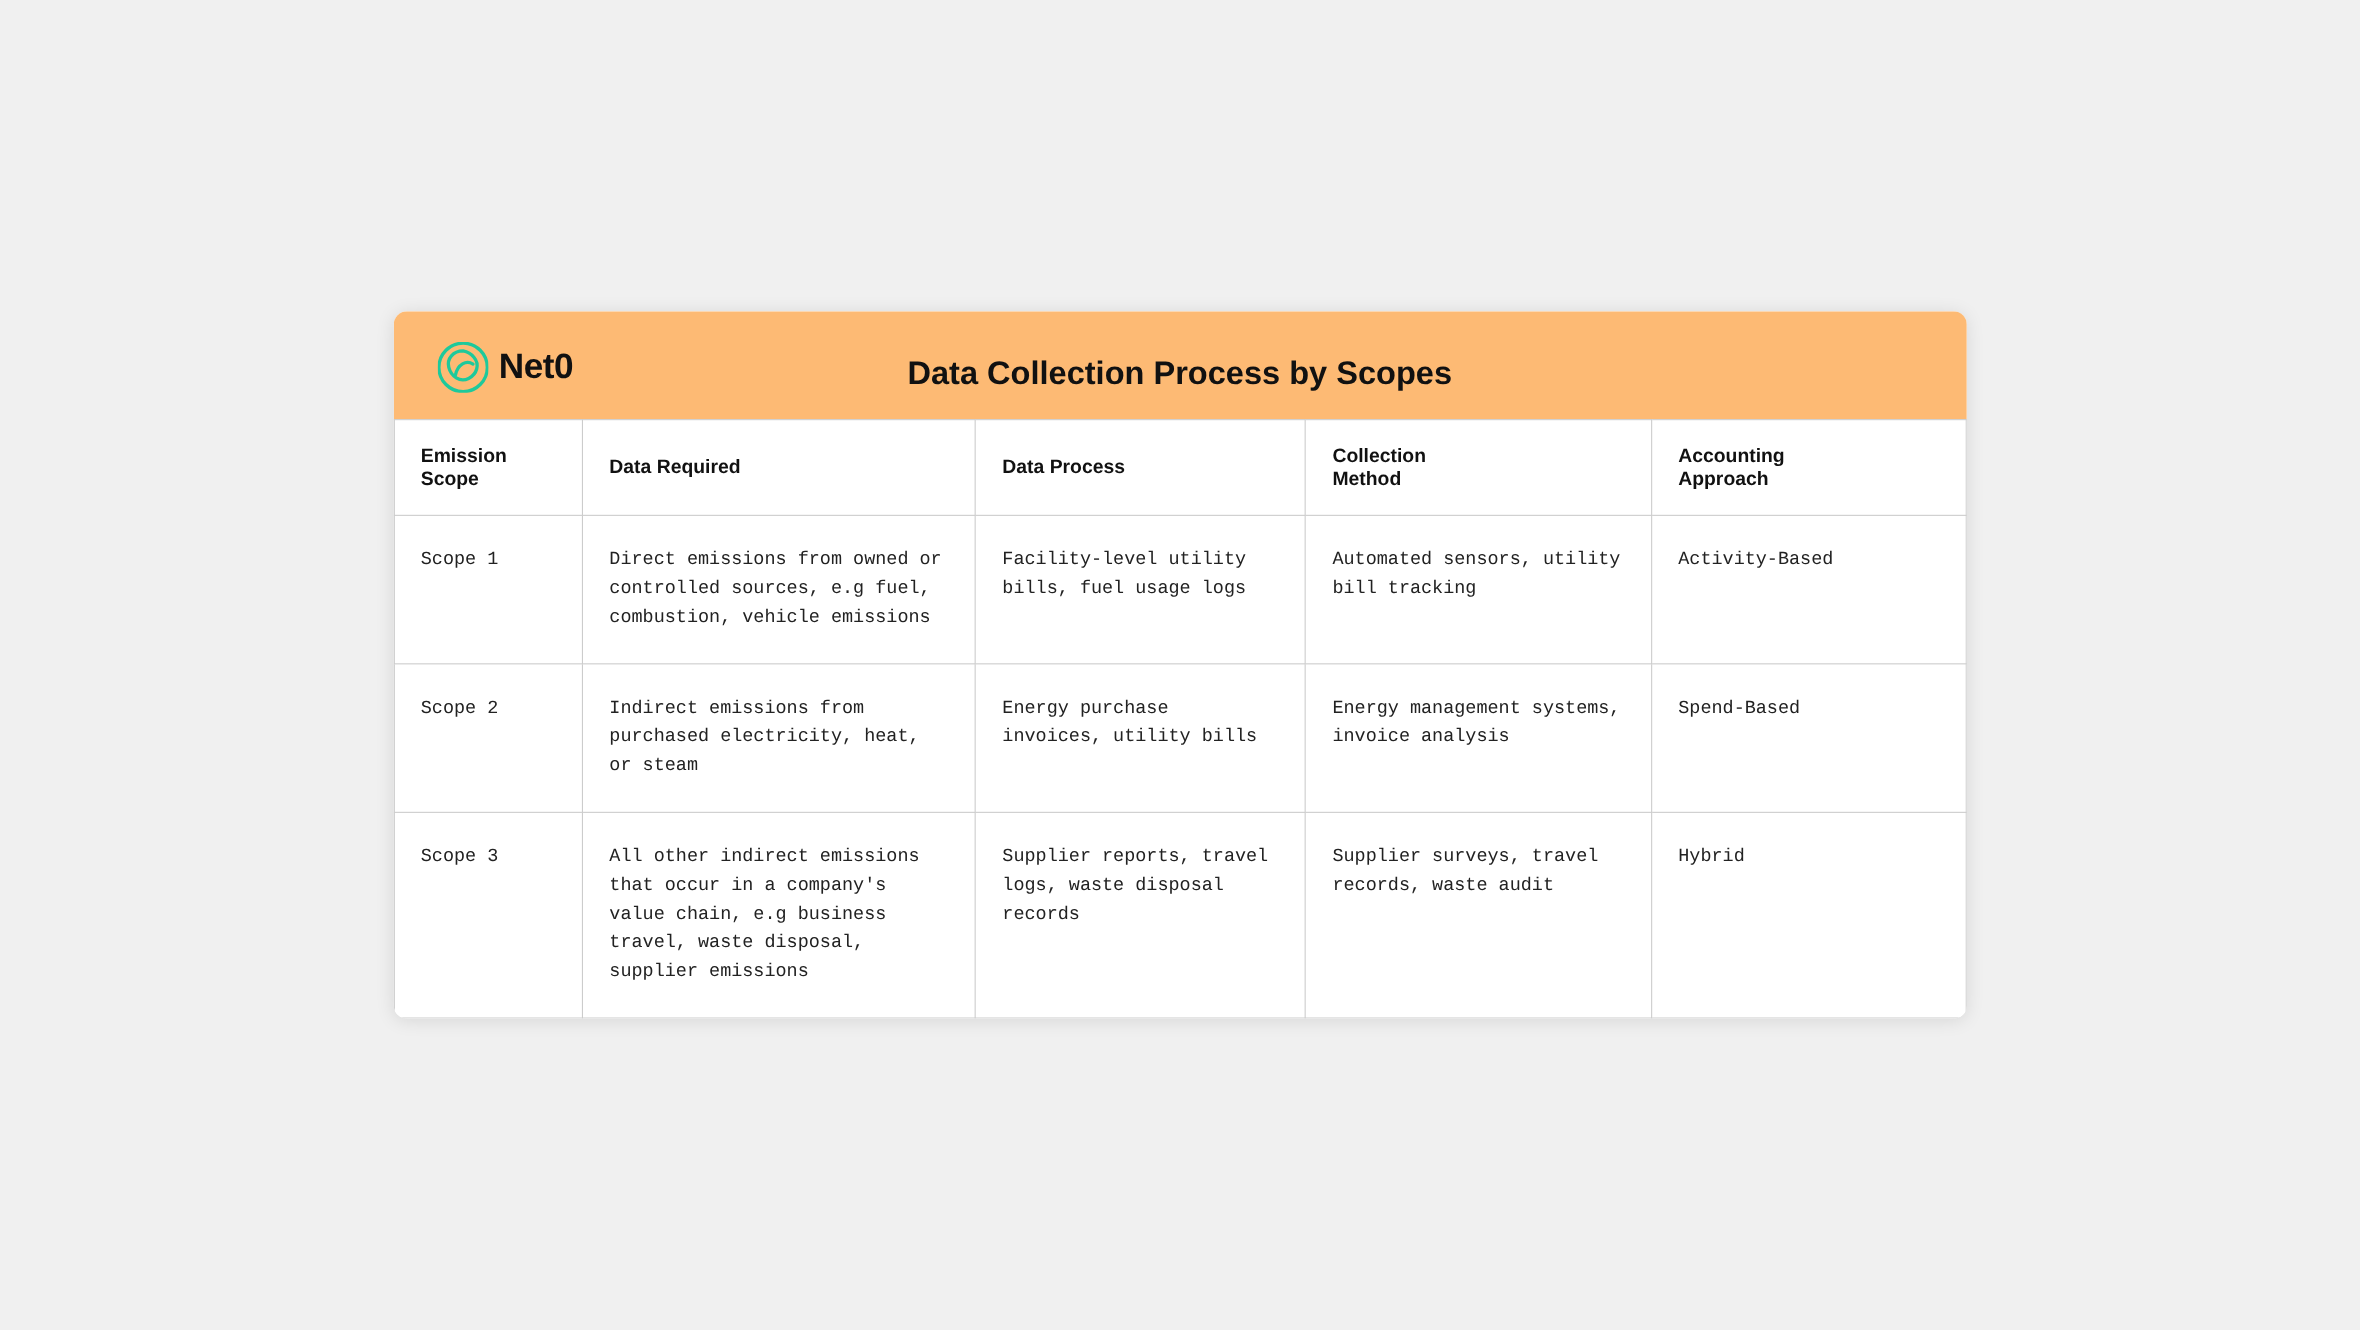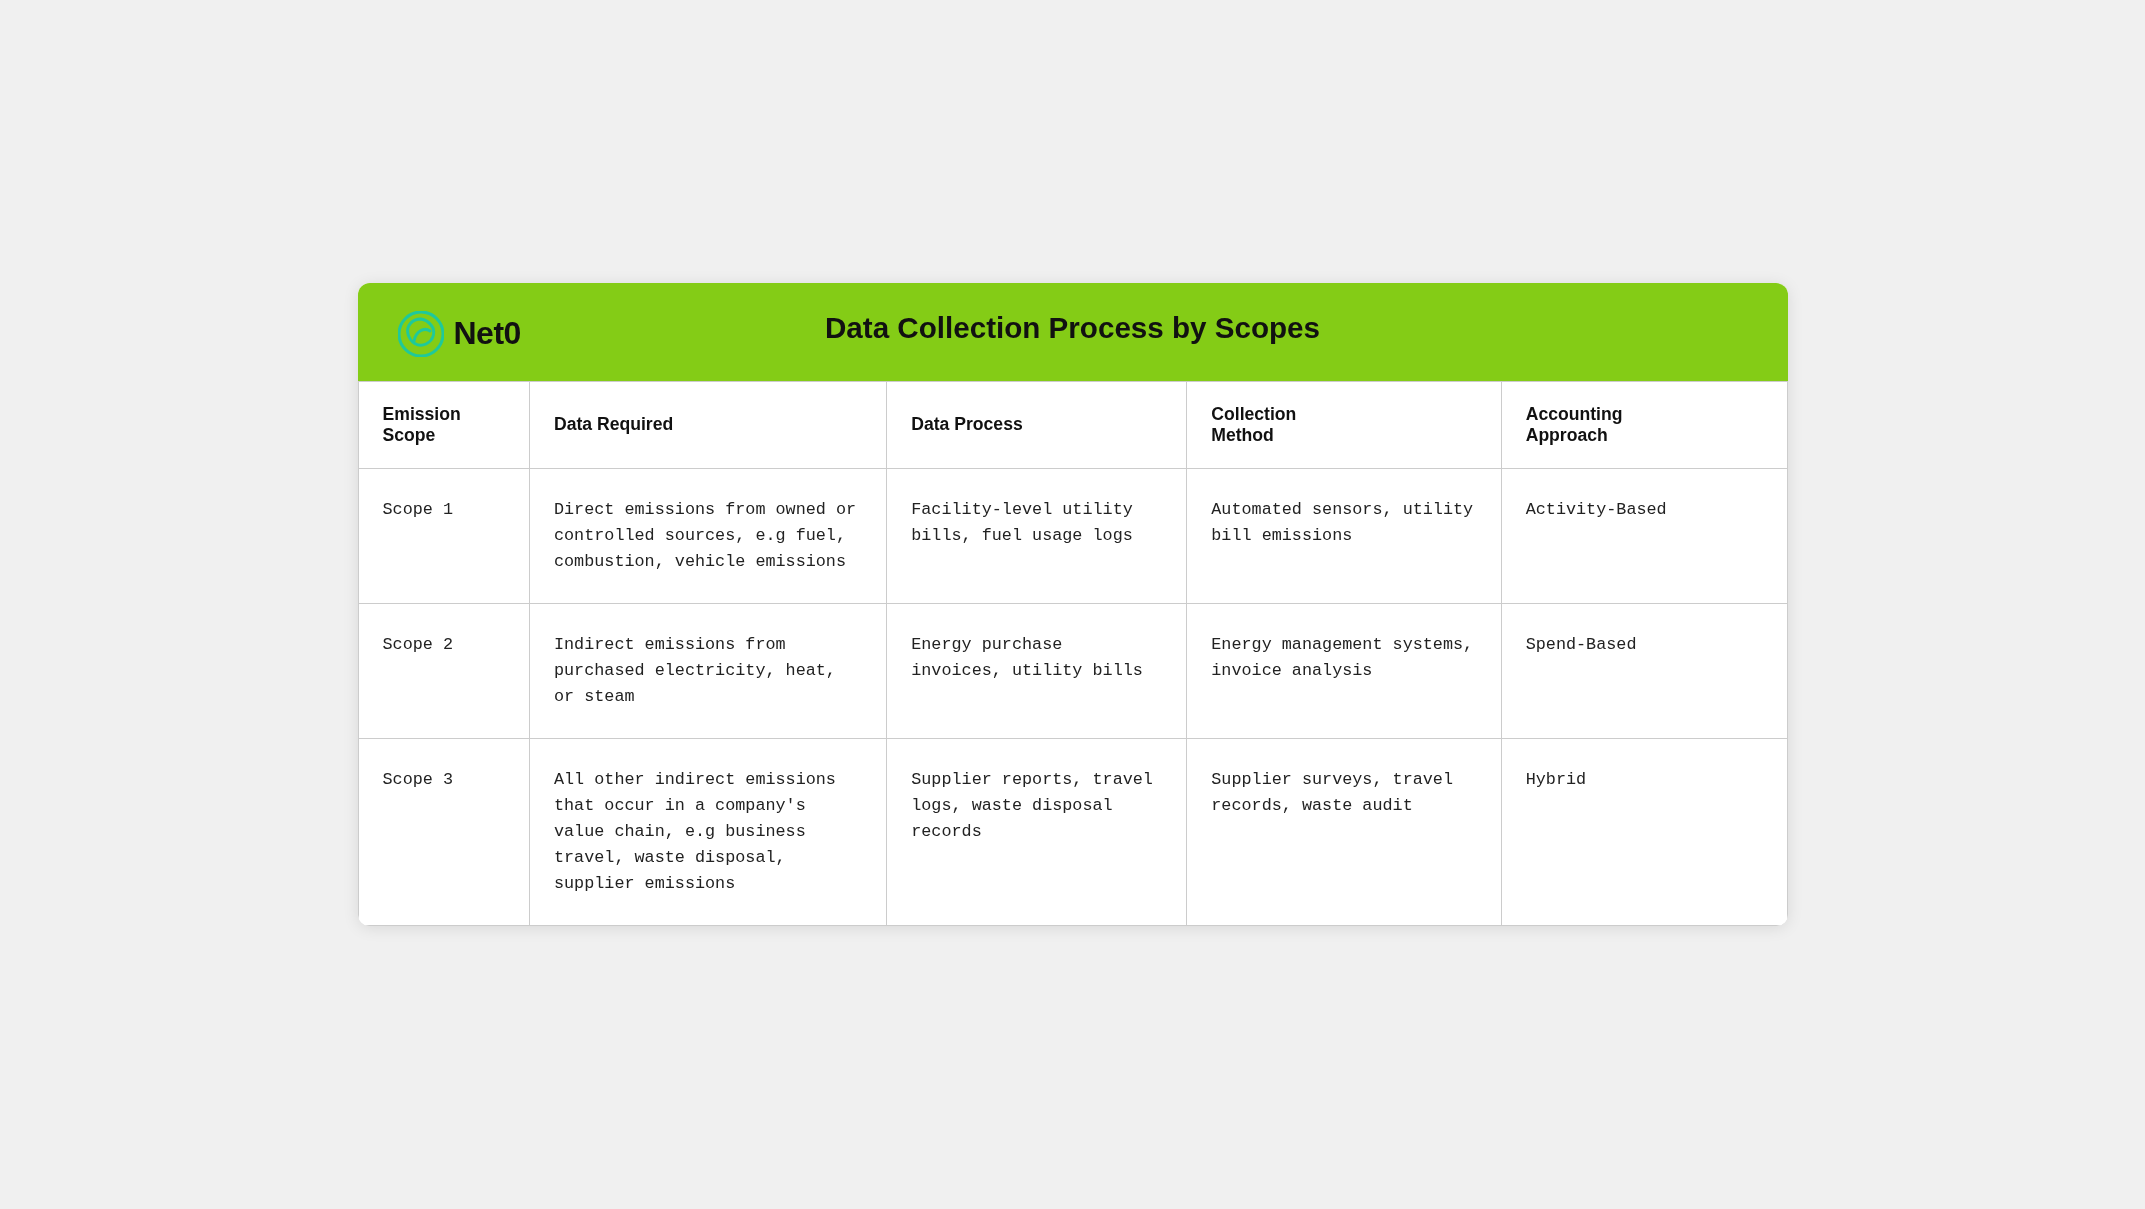--- a/index.html
+++ b/index.html
@@ -20,24 +20,24 @@
     .card {
       background: #ffffff;
       border-radius: 12px;
       overflow: hidden;
       width: 1430px;
       max-width: 98vw;
       box-shadow: 0 2px 16px rgba(0,0,0,0.10);
     }
 
     .header {
-      background: #84cc16;
+      background: #fdba74;
       padding: 28px 40px 24px 40px;
       display: flex;
-      align-items: flex-start;
+      align-items: flex-end;
       gap: 0;
     }
 
     .logo-area {
       display: flex;
       align-items: center;
       gap: 10px;
       min-width: 180px;
     }
 
@@ -138,21 +138,21 @@
           <th class="col-method">Collection<br>Method</th>
           <th class="col-approach">Accounting<br>Approach</th>
         </tr>
       </thead>
       <tbody id="table-body">
 
       <tr>
             <td class="col-emission scope-cell">Scope 1</td>
             <td class="col-required">Direct emissions from owned or controlled sources, e.g fuel, combustion, vehicle emissions</td>
             <td class="col-source">Facility-level utility bills, fuel usage logs</td>
-            <td class="col-method">Automated sensors, utility bill emissions</td>
+            <td class="col-method">Automated sensors, utility bill tracking</td>
             <td class="col-approach">Activity-Based</td>
           </tr>
           <tr>
             <td class="col-emission scope-cell">Scope 2</td>
             <td class="col-required">Indirect emissions from purchased electricity, heat, or steam</td>
             <td class="col-source">Energy purchase invoices, utility bills</td>
             <td class="col-method">Energy management systems, invoice analysis</td>
             <td class="col-approach">Spend-Based</td>
           </tr>
           <tr>

